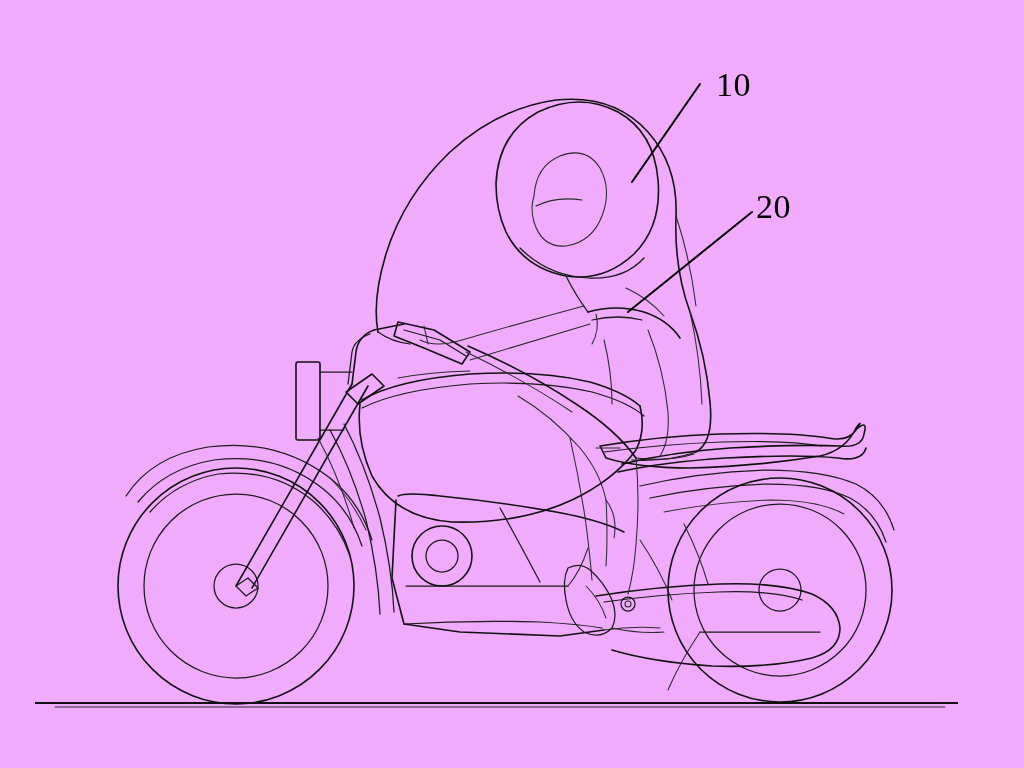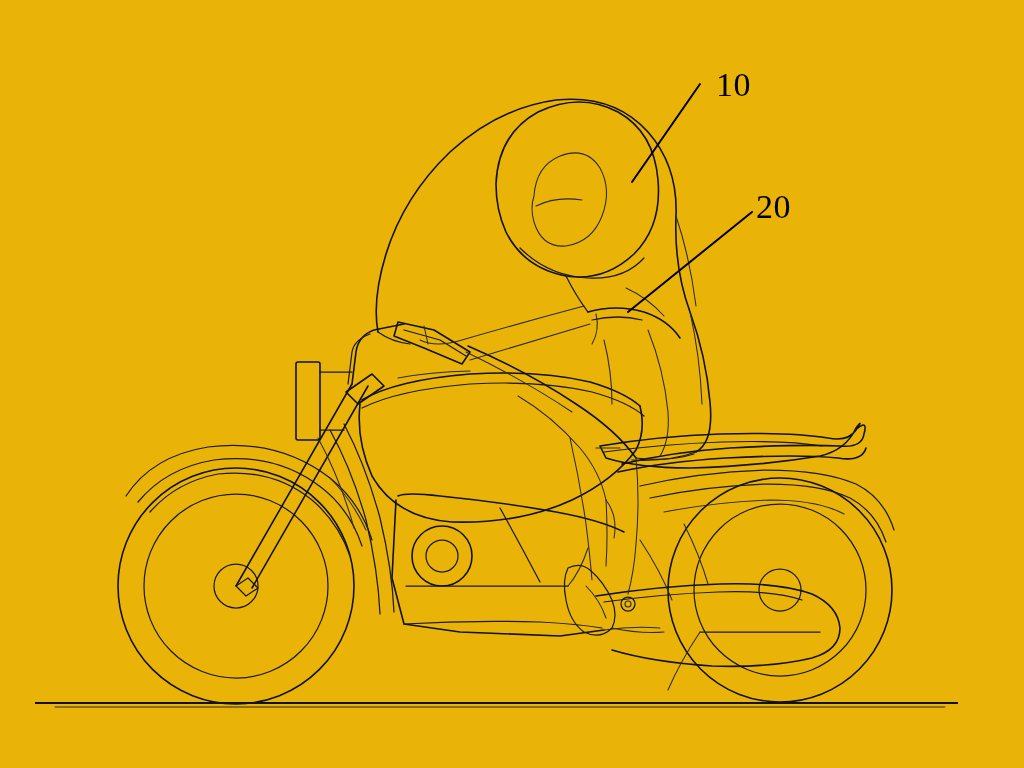--- a/index.html
+++ b/index.html
@@ -11,21 +11,21 @@
   body {
     width: 1024px;
     height: 768px;
     overflow: hidden;
     font-family: "Liberation Serif", "DejaVu Serif", serif;
   }
   #figure-root {
     position: relative;
     width: 1024px;
     height: 768px;
-    background: #eab308;
+    background: #f0abfc;
   }
   #patent-svg {
     position: absolute;
     top: 0;
     left: 0;
     width: 1024px;
     height: 768px;
     display: block;
   }
   .ln {

